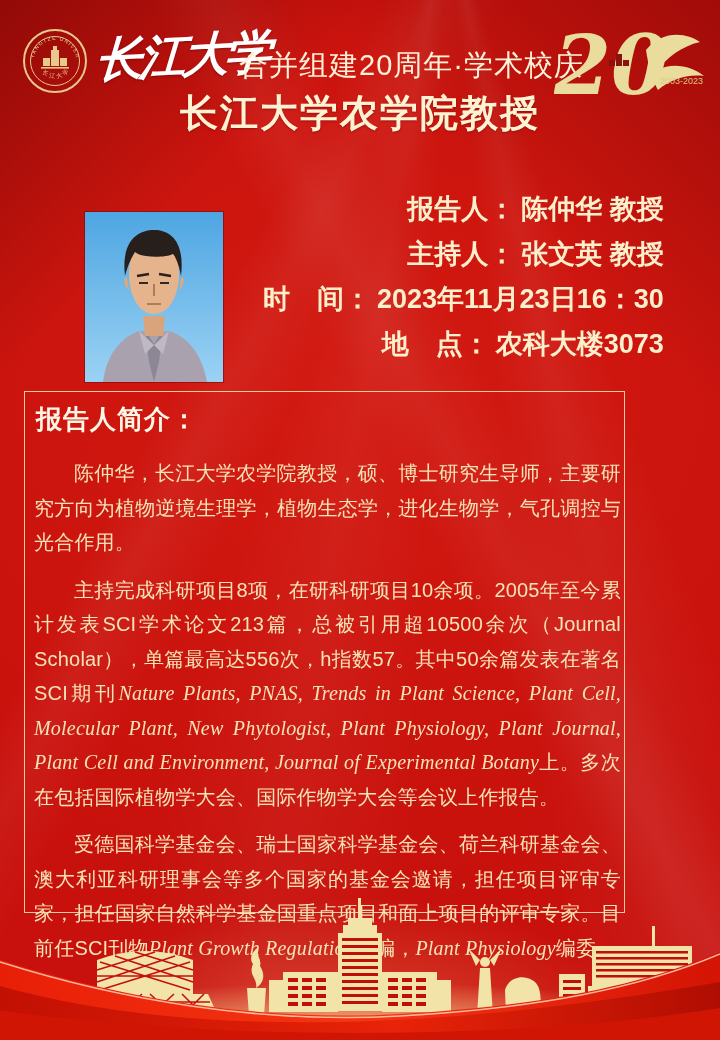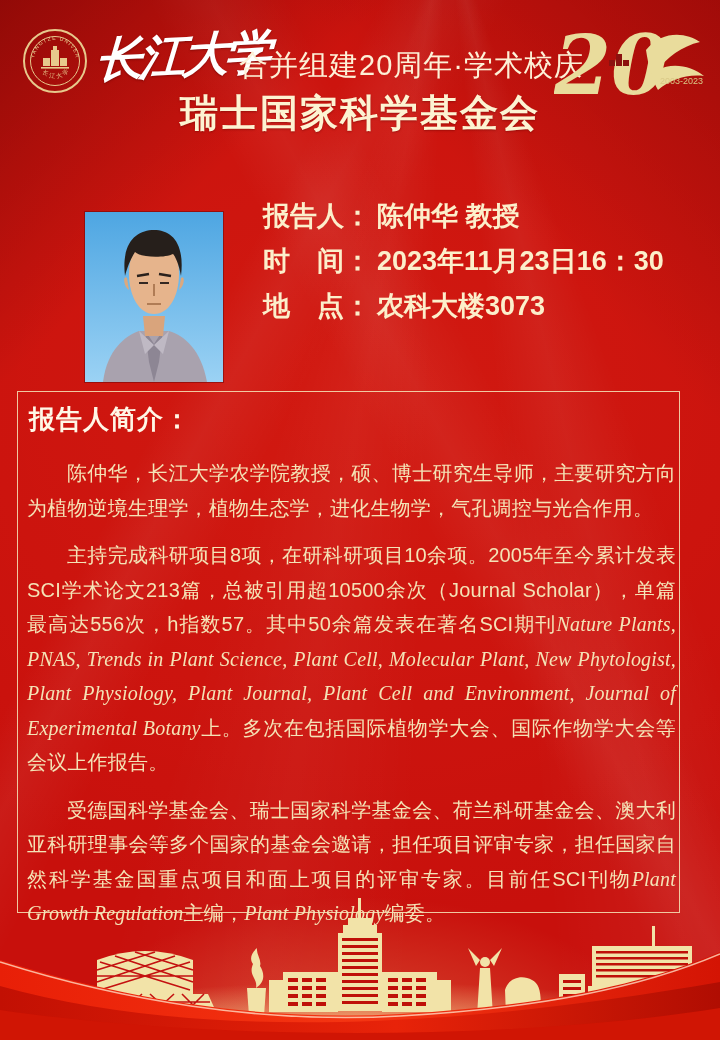--- a/index.html
+++ b/index.html
@@ -34,26 +34,26 @@
   }
   .anniv{position:absolute;right:8px;top:16px;width:158px;height:96px;}
   
   .title{
     position:absolute;left:0;top:90px;width:100%;text-align:center;
     color:#fdf3d2;font-weight:bold;font-size:38px;line-height:46px;letter-spacing:2px;
     text-shadow:0 1px 2px rgba(90,0,0,.4);
   }
   
   .photo{position:absolute;left:85px;top:212px;width:138px;height:170px;box-shadow:0 0 0 1px rgba(120,10,10,.6);}
-  .info{position:absolute;left:263px;top:194px;}
+  .info{position:absolute;left:263px;top:187px;text-align:right;}
   .info-row{height:45px;line-height:45px;font-size:27px;font-weight:bold;color:#fcefcb;white-space:nowrap;}
   .info-row .val{margin-left:6px;}
   
   .bio{
-    position:absolute;left:17px;top:391px;width:663px;height:522px;box-sizing:border-box;
+    position:absolute;left:24px;top:391px;width:601px;height:522px;box-sizing:border-box;
     border:1.5px solid rgba(243,216,174,.92);
     padding:6px 3px 6px 9px;
   }
   .bio-heading{font-size:26px;font-weight:bold;color:#fff7e6;letter-spacing:1px;margin:4px 0 0 2px;}
   .bio p{
     margin:13px 0 0 0;text-indent:2em;text-align:justify;
     font-size:20px;line-height:34.5px;color:#f4e3b6;letter-spacing:.2px;
   }
   .bio p:first-of-type{margin-top:19px;}
   .bio p i{font-family:Liberation Serif, serif;}
@@ -96,21 +96,21 @@
     <path d="M92 34 C108 14 132 16 146 26 C128 30 112 42 104 54 C118 46 138 50 150 60 C132 58 116 64 104 74 C98 64 94 48 92 34 Z" fill="#e9dc9c"></path>
     <g fill="#8c1210">
       <rect x="62" y="38" width="6" height="12"></rect>
         <rect x="55" y="44" width="6" height="6"></rect>
         <rect x="69" y="44" width="6" height="6"></rect>
     </g>
     <text x="106" y="68" font-size="9" fill="#d9c887">2003-2023</text>
   </svg>
 
   <div class="title">
-    <div>瑞士国家科学基金会</div>
+    <div>长江大学农学院教授</div>
   </div>
 
   <svg class="photo" viewBox="0 0 138 170">
     <defs>
       <linearGradient id="pbg" x1="0" y1="0" x2="0" y2="1">
         <stop offset="0" stop-color="#4ea6e2"></stop>
           <stop offset="1" stop-color="#9bd2f4"></stop>
       </linearGradient>
     </defs>
     <rect width="138" height="170" fill="url(#pbg)"></rect>
@@ -129,20 +129,23 @@
 
     <path d="M52 64 L64 62 M74 62 L86 64" stroke="#2a211c" stroke-width="2.6" fill="none"></path>
     <path d="M54 71 L63 71 M75 71 L84 71" stroke="#332822" stroke-width="2.2" fill="none"></path>
 
     <path d="M69 72 L69 84 M62 92 L76 92" stroke="#b07c55" stroke-width="2" fill="none"></path>
   </svg>
 
   <div class="info">
     <div class="info-row">
       <span class="lbl">报告人：</span><span class="val">陈仲华 教授</span>
+    </div>
+    <div class="info-row">
+      <span class="lbl">主持人：</span><span class="val">张文英 教授</span>
     </div>
     <div class="info-row">
       <span class="lbl">时　间：</span><span class="val">2023年11月23日16：30</span>
     </div>
     <div class="info-row">
       <span class="lbl">地　点：</span><span class="val">农科大楼3073</span>
     </div>
   </div>
 
   <div class="bio">

